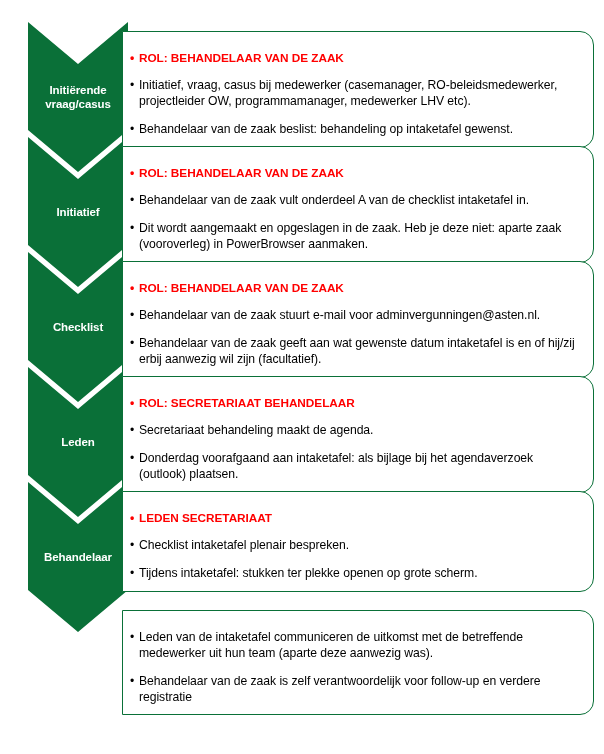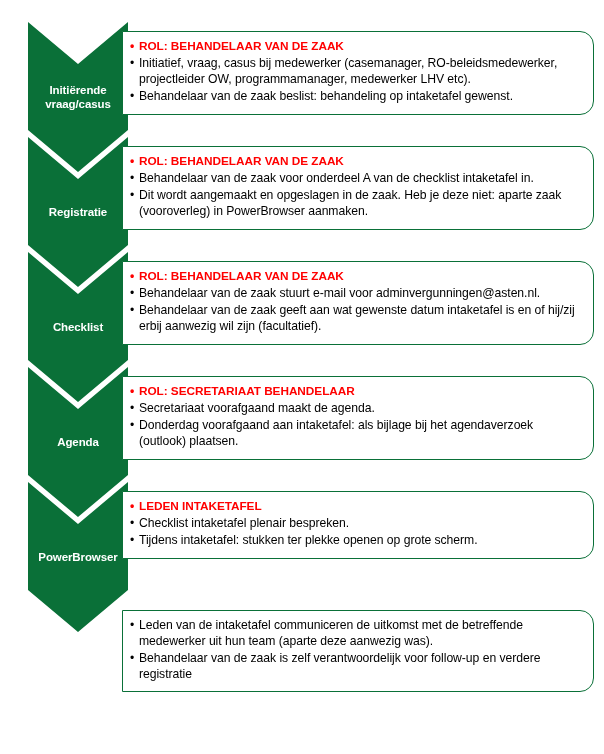--- a/index.html
+++ b/index.html
@@ -79,21 +79,21 @@
   }
 
   ul.bullets {
     list-style: none;
     margin: 0;
     padding: 0;
   }
   ul.bullets li {
     position: relative;
     padding-left: 9px;
-    margin: 0 0 1px 0;
+    margin: 12px 0 1px 0;
     font-size: 12.2px;
     line-height: 1.30;
     color: #000000;
     letter-spacing: -0.05px;
   }
   ul.bullets li::before {
     content: "\2022";
     position: absolute;
     left: 0;
     top: 0;
@@ -127,26 +127,26 @@
           <li>Initiatief, vraag, casus bij medewerker (casemanager, RO-beleidsmedewerker, projectleider OW, programmamanager, medewerker LHV etc).</li>
           <li>Behandelaar van de zaak beslist: behandeling op intaketafel gewenst.</li>
         </ul>
       </div>
     </div>
     <div class="step" style="top: 137px;">
       <div class="chevron">
         <svg viewBox="0 0 100 150" preserveAspectRatio="none">
           <polygon points="0,0 50,42 100,0 100,108 50,150 0,108" fill="#0A7038"></polygon>
         </svg>
-        <div class="chevron-label">Registratie</div>
+        <div class="chevron-label">Initiatief</div>
       </div>
       <div class="detail-box">
         <ul class="bullets">
           <li class="role">ROL: BEHANDELAAR VAN DE ZAAK</li>
-          <li>Behandelaar van de zaak voor onderdeel A van de checklist intaketafel in.</li>
+          <li>Behandelaar van de zaak vult onderdeel A van de checklist intaketafel in.</li>
           <li>Dit wordt aangemaakt en opgeslagen in de zaak. Heb je deze niet: aparte zaak (vooroverleg) in PowerBrowser aanmaken.</li>
         </ul>
       </div>
     </div>
     <div class="step" style="top: 252px;">
       <div class="chevron">
         <svg viewBox="0 0 100 150" preserveAspectRatio="none">
           <polygon points="0,0 50,42 100,0 100,108 50,150 0,108" fill="#0A7038"></polygon>
         </svg>
         <div class="chevron-label">Checklist</div>
@@ -157,40 +157,40 @@
           <li>Behandelaar van de zaak stuurt e-mail voor adminvergunningen@asten.nl.</li>
           <li>Behandelaar van de zaak geeft aan wat gewenste datum intaketafel is en of hij/zij erbij aanwezig wil zijn (facultatief).</li>
         </ul>
       </div>
     </div>
     <div class="step" style="top: 367px;">
       <div class="chevron">
         <svg viewBox="0 0 100 150" preserveAspectRatio="none">
           <polygon points="0,0 50,42 100,0 100,108 50,150 0,108" fill="#0A7038"></polygon>
         </svg>
-        <div class="chevron-label">Agenda</div>
+        <div class="chevron-label">Leden</div>
       </div>
       <div class="detail-box">
         <ul class="bullets">
           <li class="role">ROL: SECRETARIAAT BEHANDELAAR</li>
-          <li>Secretariaat voorafgaand maakt de agenda.</li>
+          <li>Secretariaat behandeling maakt de agenda.</li>
           <li>Donderdag voorafgaand aan intaketafel: als bijlage bij het agendaverzoek (outlook) plaatsen.</li>
         </ul>
       </div>
     </div>
     <div class="step" style="top: 482px;">
       <div class="chevron">
         <svg viewBox="0 0 100 150" preserveAspectRatio="none">
           <polygon points="0,0 50,42 100,0 100,108 50,150 0,108" fill="#0A7038"></polygon>
         </svg>
-        <div class="chevron-label">PowerBrowser</div>
-      </div>
-      <div class="detail-box">
-        <ul class="bullets">
-          <li class="role">LEDEN INTAKETAFEL</li>
+        <div class="chevron-label">Behandelaar</div>
+      </div>
+      <div class="detail-box">
+        <ul class="bullets">
+          <li class="role">LEDEN SECRETARIAAT</li>
           <li>Checklist intaketafel plenair bespreken.</li>
           <li>Tijdens intaketafel: stukken ter plekke openen op grote scherm.</li>
         </ul>
       </div>
     </div>
     <div class="step" style="top: 601px;">
       <div class="detail-box">
         <ul class="bullets">
           <li>Leden van de intaketafel communiceren de uitkomst met de betreffende medewerker uit hun team (aparte deze aanwezig was).</li>
           <li>Behandelaar van de zaak is zelf verantwoordelijk voor follow-up en verdere registratie</li>

